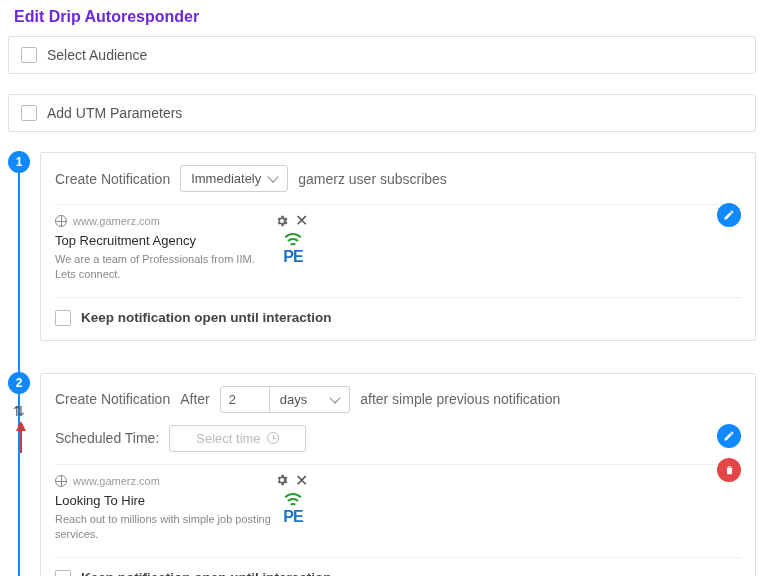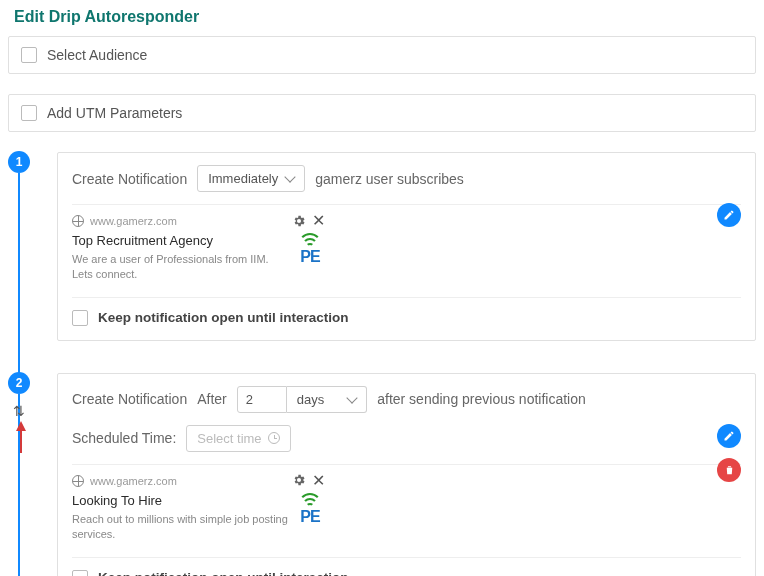--- a/index.html
+++ b/index.html
@@ -8,21 +8,21 @@
     font-family: -apple-system, BlinkMacSystemFont, "Segoe UI", Arial, sans-serif;
     background: #fff;
     color: #333;
     width: 764px;
     height: 576px;
     overflow: hidden;
   }
   .page-title {
     font-size: 16px;
     font-weight: 600;
-    color: #0f766e;
+    color: #6d28d9;
     padding: 8px 14px 10px;
   }
   .panel {
     border: 1px solid #e0e0e0;
     border-radius: 2px;
     margin: 0 8px 20px 8px;
     padding: 10px 12px;
     display: flex;
     align-items: center;
     gap: 10px;
@@ -60,21 +60,21 @@
   }
   .step-line {
     position: absolute;
     left: 10px;
     top: 21px;
     width: 2px;
     background: #1089ff;
     bottom: -40px;
   }
   .step-card {
-    margin-left: 49px;
+    margin-left: 32px;
     border: 1px solid #e0e0e0;
     border-radius: 2px;
     padding: 12px 14px 14px;
     position: relative;
   }
   .row {
     display: flex;
     align-items: center;
     gap: 10px;
     flex-wrap: wrap;
@@ -114,21 +114,21 @@
     padding: 5px 10px;
     display: inline-flex;
     align-items: center;
     gap: 24px;
     font-size: 13px;
     color: #555;
   }
   .time-select {
     border: 1px solid #d0d0d0;
     border-radius: 3px;
-    padding: 5px 10px;
+    padding: 5px 26px;
     display: inline-flex;
     align-items: center;
     gap: 6px;
     font-size: 13px;
     color: #bbb;
   }
   .chev {
     display: inline-block;
     width: 8px; height: 8px;
     border-right: 1.5px solid #888;
@@ -305,21 +305,21 @@
       <span class="after-label">gamerz user subscribes</span>
     </div>
 
     <div class="notif-preview">
       <div class="preview-left">
         <div class="domain-row">
           <span class="globe"></span>
           <span>www.gamerz.com</span>
         </div>
         <div class="preview-title">Top Recruitment Agency</div>
-        <div class="preview-body">We are a user of  Professionals from IIM. Lets connect.</div>
+        <div class="preview-body">We are a team of  Professionals from IIM. Lets connect.</div>
       </div>
       <div class="preview-icons">
         <span class="gear">
           <svg viewBox="0 0 24 24">
               <path d="M19.4 13a7.5 7.5 0 000-2l2.1-1.6-2-3.4-2.5 1a7.3 7.3 0 00-1.7-1L15 3h-4l-.3 2.9a7.3 7.3 0 00-1.7 1l-2.5-1-2 3.4L6.6 11a7.5 7.5 0 000 2l-2.1 1.6 2 3.4 2.5-1a7.3 7.3 0 001.7 1L11 21h4l.3-2.9a7.3 7.3 0 001.7-1l2.5 1 2-3.4zM12 15.5A3.5 3.5 0 1115.5 12 3.5 3.5 0 0112 15.5z"></path>
             </svg>
         </span>
         <span class="x-icon">✕</span>
       </div>
       <div class="brand-badge">
@@ -360,21 +360,21 @@
     <div class="row">
       <span class="row-label">Create Notification</span>
       <span class="row-label">After</span>
       <div style="display:flex;">
         <div class="input-num">2</div>
         <div class="unit-select">
           <span>days</span>
           <span class="chev"></span>
         </div>
       </div>
-      <span class="after-label">after sending previous notification</span>
+      <span class="after-label">after simple previous notification</span>
     </div>
 
     <div class="row">
       <span class="row-label">Scheduled Time:</span>
       <div class="time-select">
         <span>Select time</span>
         <span class="clock"></span>
       </div>
     </div>
 

